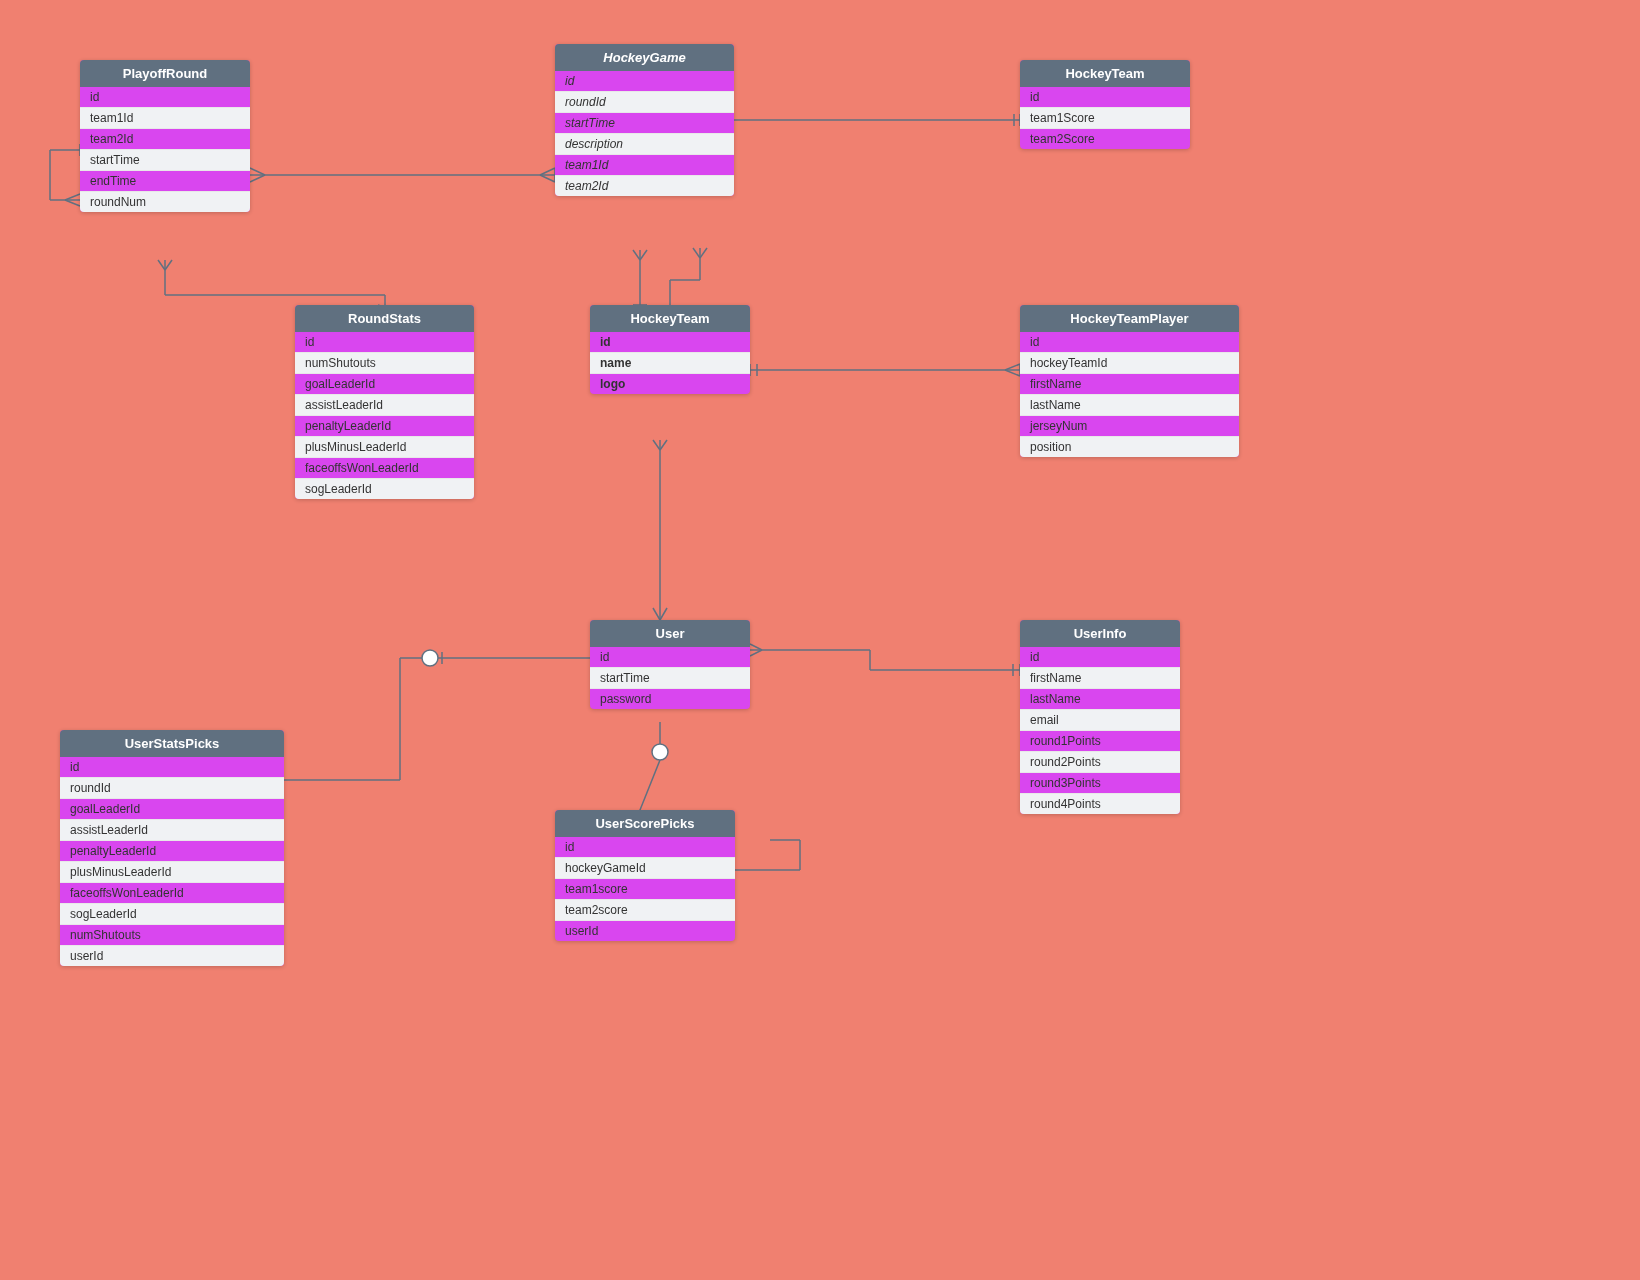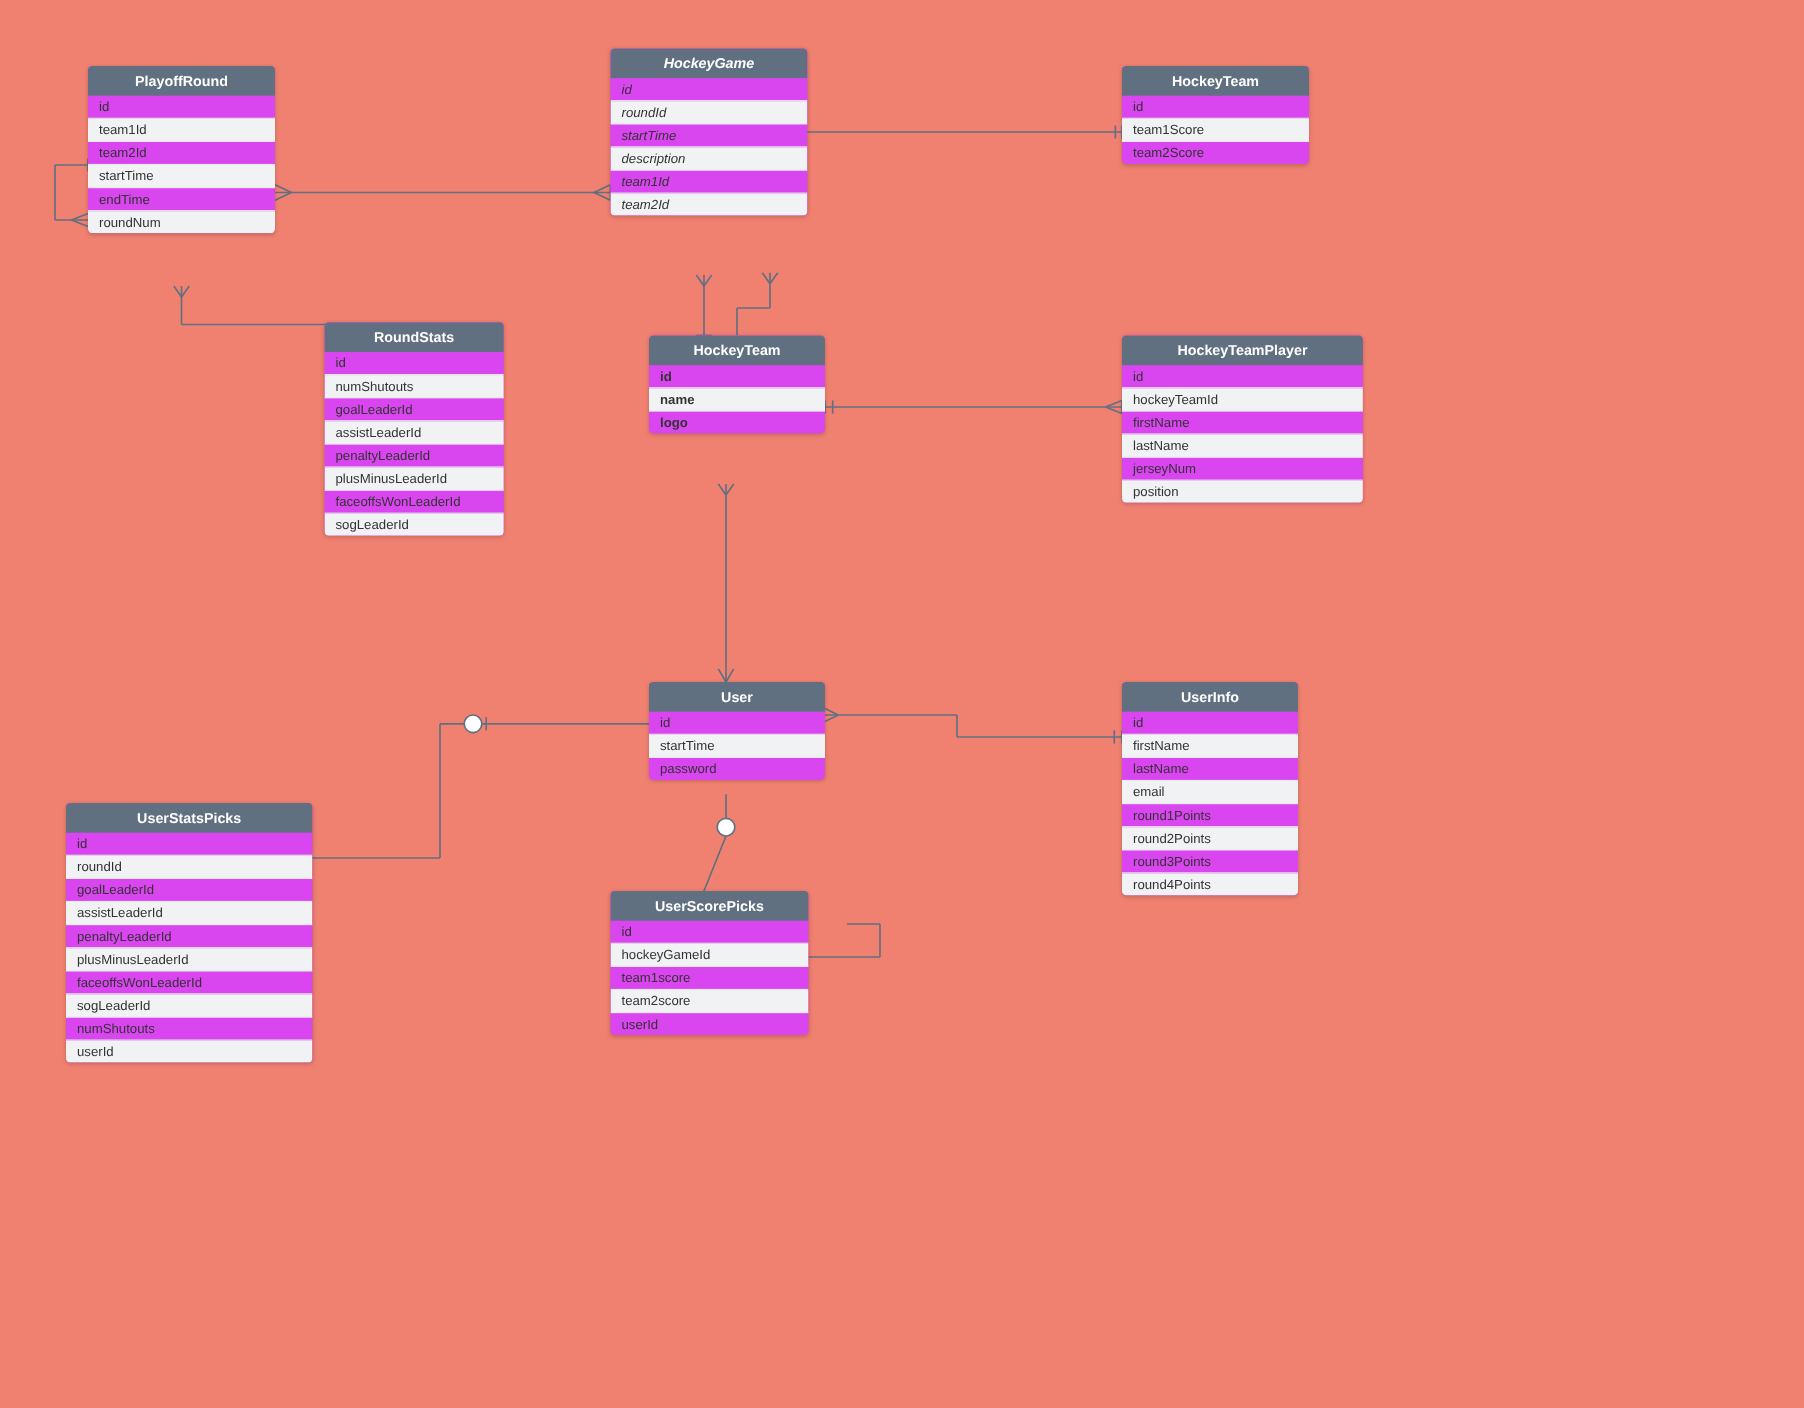--- a/index.html
+++ b/index.html
@@ -192,21 +192,21 @@
     <div class="entity-row alt">team2Id</div>
   </div>
 
   <div class="entity-table" style="left:1020px; top:60px; width:170px;">
     <div class="entity-header">HockeyTeam</div>
     <div class="entity-row">id</div>
     <div class="entity-row alt">team1Score</div>
     <div class="entity-row">team2Score</div>
   </div>
 
-  <div class="entity-table" style="left:295px; top:293px; width:163px;">
+  <div class="entity-table" style="left:295px; top:305px; width:179px;">
     <div class="entity-header">RoundStats</div>
     <div class="entity-row">id</div>
     <div class="entity-row alt">numShutouts</div>
     <div class="entity-row">goalLeaderId</div>
     <div class="entity-row alt">assistLeaderId</div>
     <div class="entity-row">penaltyLeaderId</div>
     <div class="entity-row alt">plusMinusLeaderId</div>
     <div class="entity-row">faceoffsWonLeaderId</div>
     <div class="entity-row alt">sogLeaderId</div>
   </div>

